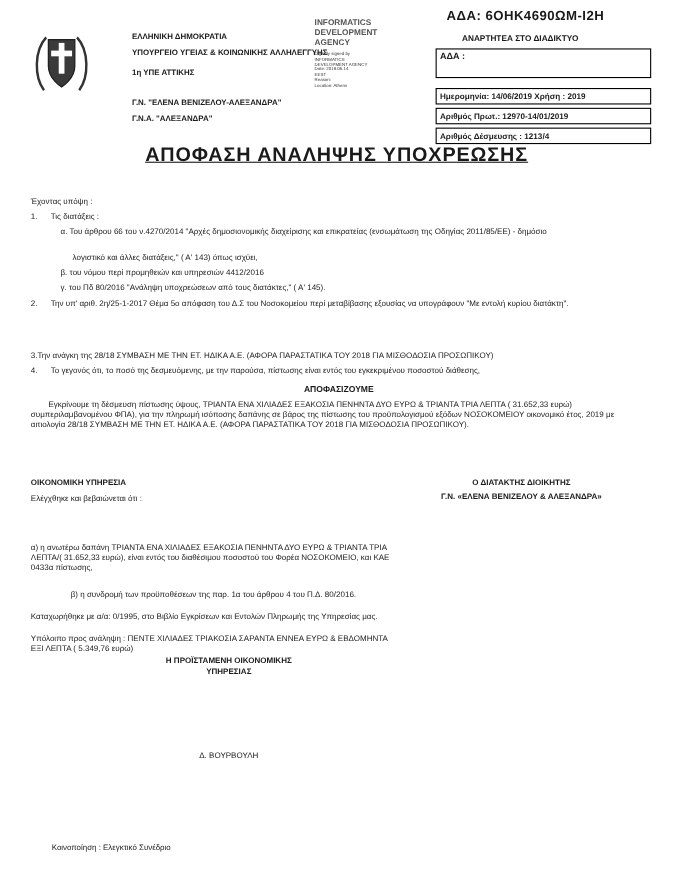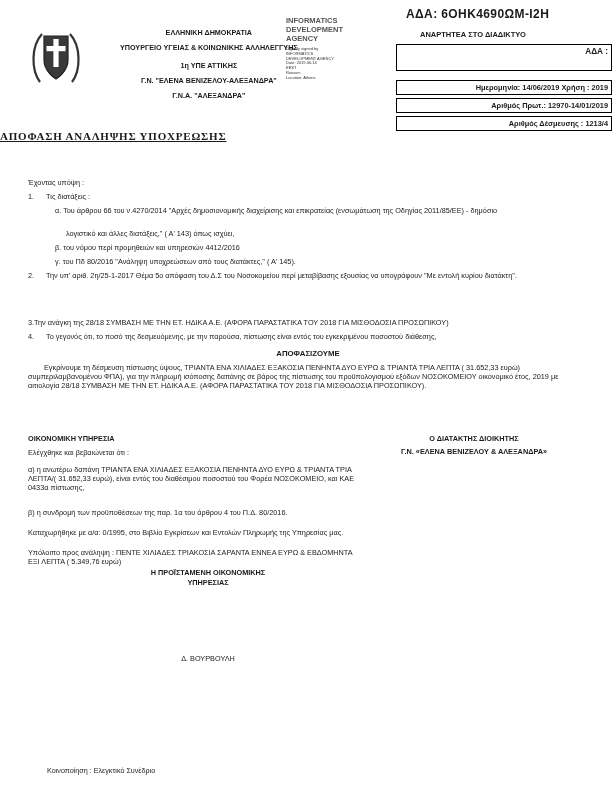--- a/index.html
+++ b/index.html
@@ -6,53 +6,53 @@
   .page{
     position:relative;width:612px;height:792px;background:#fff;
     font-family:"Liberation Sans",sans-serif;color:#1a1a1a;overflow:hidden;
   }
   
   .ada-top{position:absolute;top:7px;left:406px;font-size:12px;font-weight:bold;letter-spacing:.4px;}
   
   .emblem{position:absolute;top:26px;left:30px;width:52px;height:64px;}
   
   .agency{position:absolute;left:120px;top:29px;font-weight:bold;font-size:7.2px;line-height:7px;}
-  .agency>div{margin-bottom:8px;white-space:nowrap;text-align:center;}
+  .agency>div{margin-bottom:8px;white-space:nowrap;}
   .agency>div:nth-child(2){margin-bottom:11px;}
-  .agency>div:nth-child(3){margin-bottom:8px;}
+  .agency>div:nth-child(3){margin-bottom:20px;}
   
   .stamp{position:absolute;left:286px;top:16px;display:flex;gap:4px;flex-direction:column;}
   .stamp-name{font-size:7.5px;font-weight:bold;color:#555;line-height:9px;width:72px;}
   .stamp-details{font-size:4px;color:#333;line-height:4.8px;width:58px;}
   
   .publish{position:absolute;top:30px;left:420px;font-size:7.5px;font-weight:bold;}
-  .box{position:absolute;left:396px;width:216px;border:1px solid #000;font-weight:bold;
-       font-size:7.4px;padding:2px 3px;box-sizing:border-box;background:#fff;text-align:right;}
+  .box{position:absolute;left:396px;width:196px;border:1px solid #000;font-weight:bold;
+       font-size:7.4px;padding:2px 3px;box-sizing:border-box;background:#fff;}
   .box1{top:44px;height:27px;font-size:8.2px;}
   .box2{top:80px;height:15px;}
   .box3{top:98px;height:15px;}
   .box4{top:116px;height:15px;}
   
-  .title{position:absolute;top:130px;left:0;width:100%;text-align:left;
-         font-size:11px;font-weight:bold;text-decoration:underline;letter-spacing:.8px;font-family:Liberation Serif, serif;}
+  .title{position:absolute;top:130px;left:0;width:100%;text-align:center;
+         font-size:18px;font-weight:bold;text-decoration:underline;letter-spacing:.8px;}
   
   .preamble{position:absolute;top:178px;left:28px;width:560px;font-size:7.3px;line-height:9px;}
   .preamble>div{margin-bottom:5px;white-space:pre-wrap;}
   .indent1{padding-left:27px;}
   .indent2{padding-left:38px;}
   .mb-extra{margin-bottom:14px !important;}
   .gap-before{margin-top:38px;}
   .decision-heading{text-align:center;font-weight:bold;font-size:7.8px;margin-top:8px;margin-bottom:5px !important;}
   .decision-body{text-indent:16px;}
   
   .left-col{position:absolute;top:434px;left:28px;width:332px;font-size:7.3px;line-height:9px;}
   .lc-heading{font-weight:bold;margin-bottom:5px;}
-  .lc-checked{margin-bottom:8px;}
+  .lc-checked{margin-bottom:36px;}
   .lc-a{margin-bottom:16px;}
-  .lc-b{margin-bottom:11px;}
+  .lc-b{margin-bottom:11px;text-align:center;}
   .lc-reg{margin-bottom:11px;}
   .lc-rem{margin-bottom:2px;}
   .lc-head{font-weight:bold;text-align:center;width:230px;margin-left:65px;line-height:10px;}
   .lc-signer{margin-top:66px;text-align:center;width:230px;margin-left:65px;}
   .right-col{position:absolute;top:434px;left:356px;width:236px;text-align:center;
              font-weight:bold;font-size:7.3px;line-height:9px;}
   .right-col>div{margin-bottom:4px;}
   
   .footer{position:absolute;top:766px;left:28px;font-size:7.2px;padding-left:19px;}
 </style>

